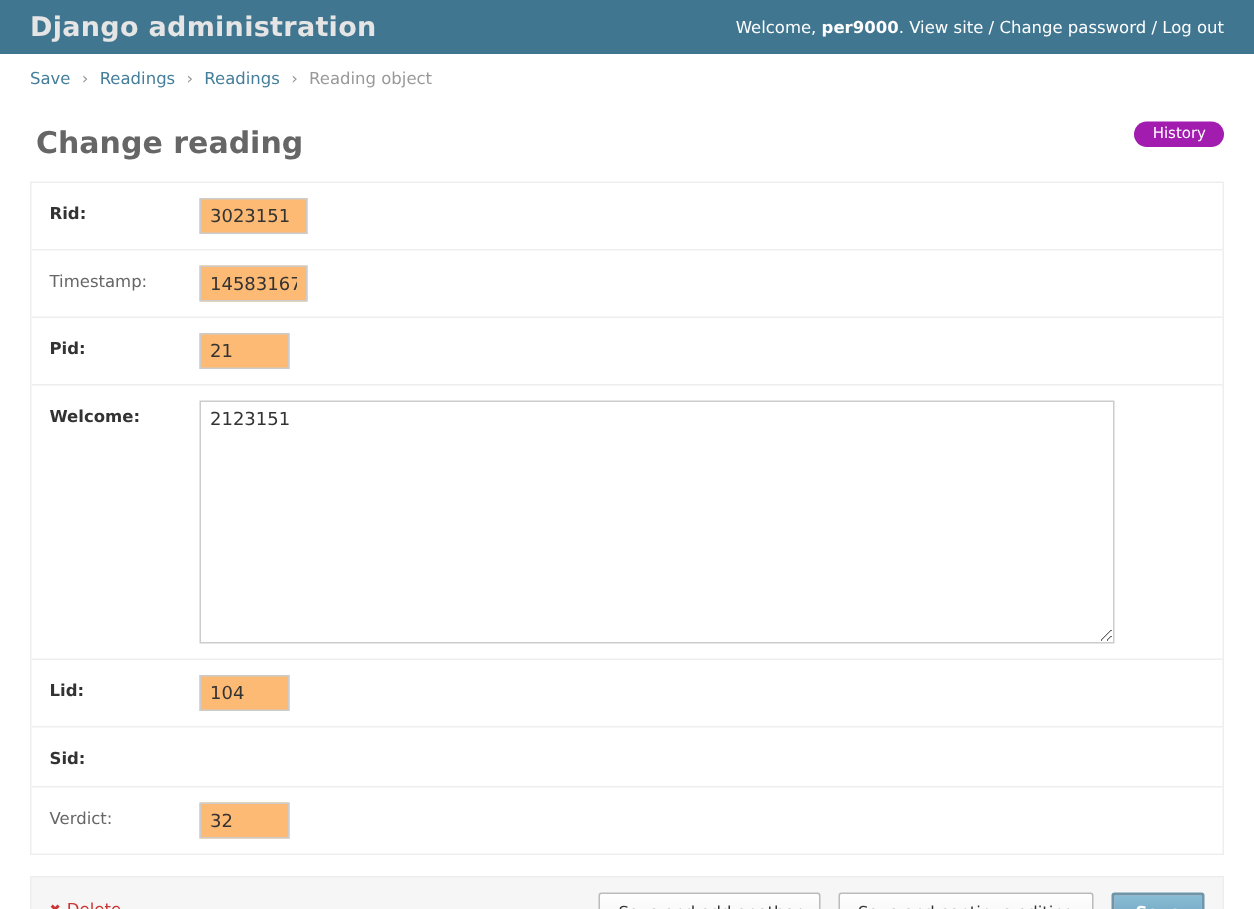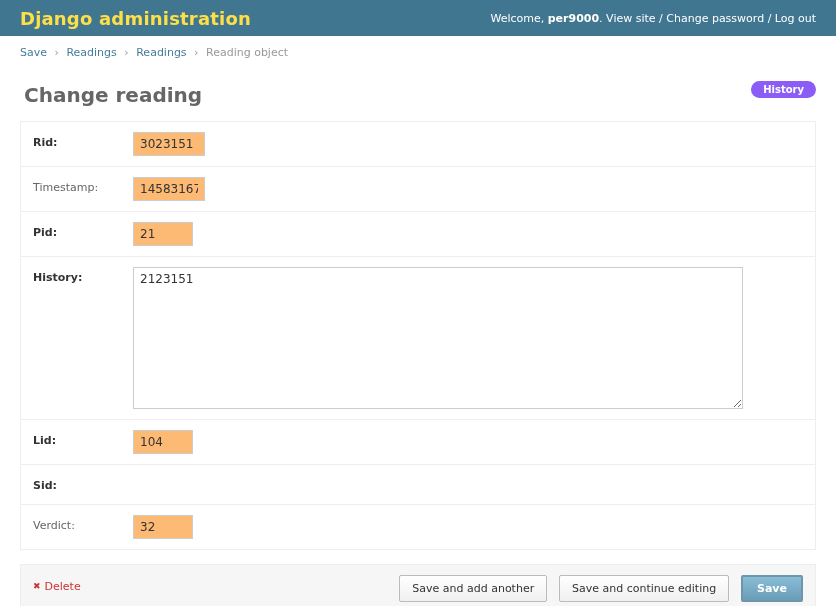--- a/index.html
+++ b/index.html
@@ -14,21 +14,21 @@
     color: #ffc;
     padding: 10px 20px;
     display: flex;
     justify-content: space-between;
     align-items: center;
     height: 36px;
   }
   #branding {
     font-size: 18px;
     font-weight: bold;
-    color: #fde047;
+    color: #e5e5e5;
     letter-spacing: 0.2px;
   }
   #user-tools {
     font-size: 11px;
     color: #fff;
     text-align: right;
   }
   #user-tools .welcome { color: #fff; }
   #user-tools .username { font-weight: bold; }
   #user-tools a {
@@ -59,24 +59,24 @@
   h1 {
     font-size: 20px;
     font-weight: bold;
     color: #666;
     margin: 4px;
   }
   .object-tools {
     margin-top: 2px;
   }
   .historylink {
-    background: #8b5cf6;
+    background: #a21caf;
     color: #fff;
     font-size: 10px;
-    font-weight: bold;
+    font-weight: normal;
     padding: 3px 12px;
     border-radius: 15px;
     text-decoration: none;
     display: inline-block;
   }
 
   fieldset.module {
     border: 1px solid #eee;
     margin: 0;
     padding: 0;
@@ -112,21 +112,21 @@
     background: #fdba74;
   }
   input.wide { width: 72px; }
   textarea {
     border: 1px solid #ccc;
     padding: 4px 6px;
     font-size: 12px;
     font-family: inherit;
     color: #333;
     width: 610px;
-    height: 142px;
+    height: 162px;
     resize: both;
     vertical-align: top;
     background: #fff;
   }
 
   .submit-row {
     margin-top: 14px;
     padding: 10px 12px;
     background: #f6f6f6;
     border: 1px solid #eee;
@@ -222,21 +222,21 @@
       </div>
 
       <div class="form-row">
         <label class="required">Pid:</label>
         <div class="input-wrap">
           <input type="text" class="vIntegerField" value="21" style="">
         </div>
       </div>
 
       <div class="form-row">
-        <label class="required">History:</label>
+        <label class="required">Welcome:</label>
         <div class="input-wrap">
           <textarea style="">2123151</textarea>
         </div>
       </div>
 
       <div class="form-row">
         <label class="required">Lid:</label>
         <div class="input-wrap">
           <input type="text" class="vIntegerField" value="104" style="">
         </div>

